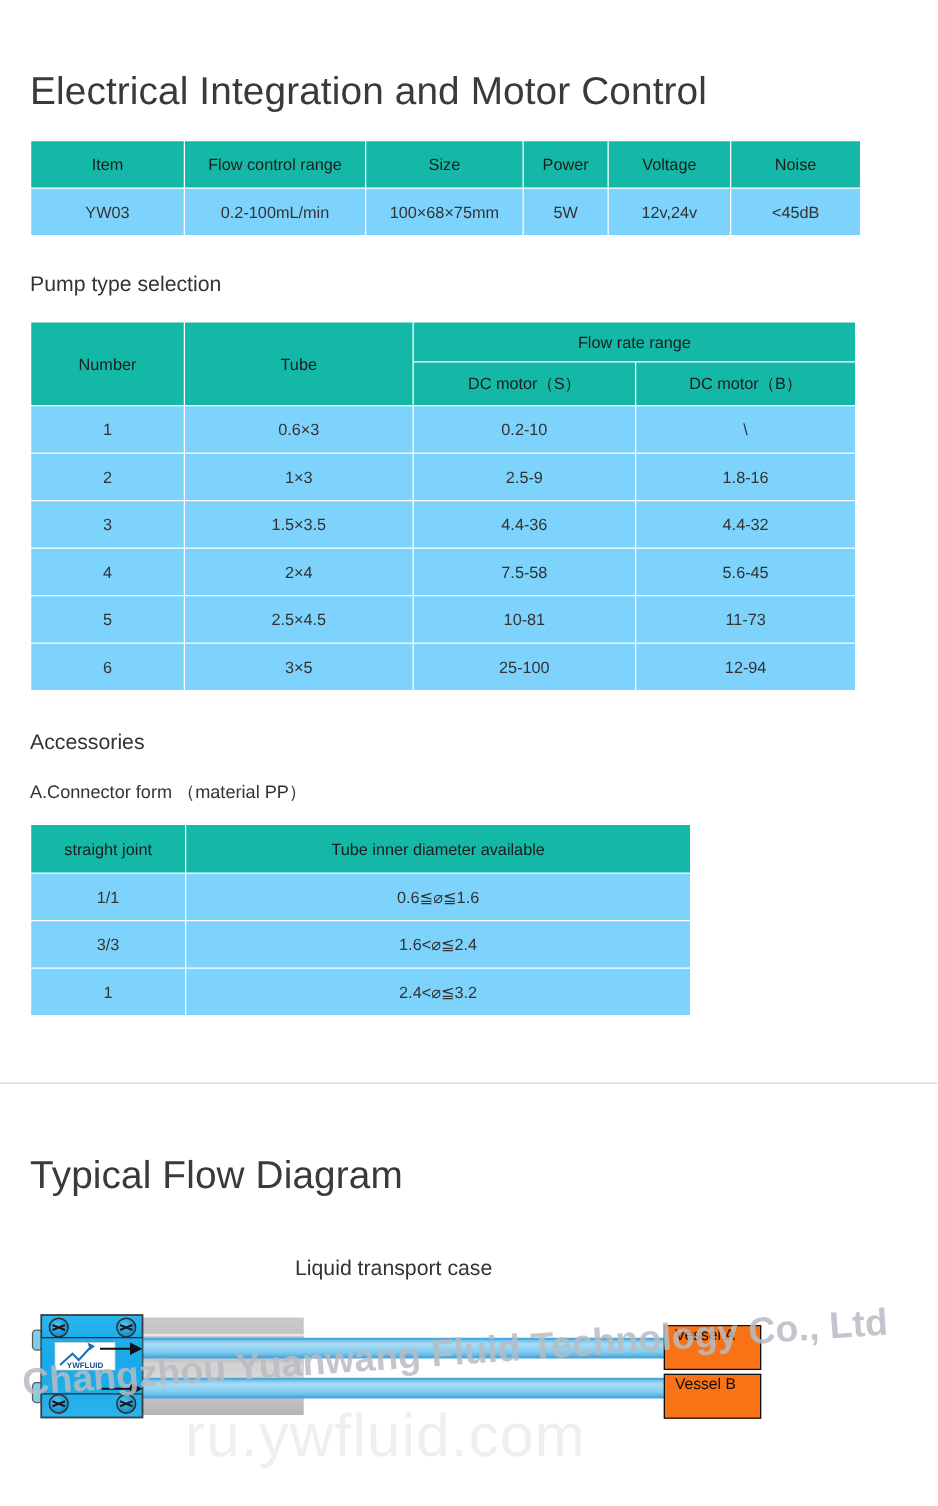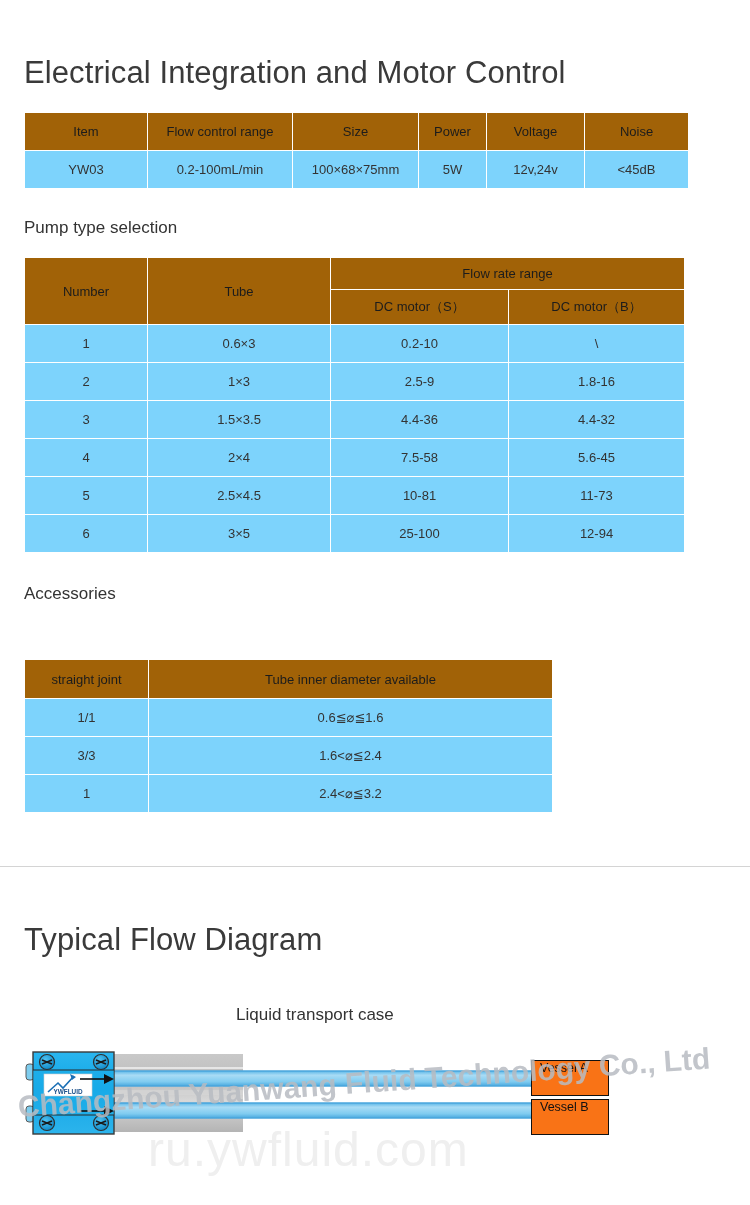--- a/index.html
+++ b/index.html
@@ -39,21 +39,21 @@
   }
 
   
   table.ywt {
     position:absolute;
     border-collapse:separate;
     border-spacing:1px;
     table-layout:fixed;
   }
   table.ywt th {
-    background:#a16207;
+    background:#14b8a6;
     color:#1c1c1c;
     font-weight:400;
     font-size:13px;
     text-align:center;
     vertical-align:middle;
     padding:8px 2px;
   }
   table.ywt td {
     background:#7dd3fc;
     color:#333;
@@ -223,20 +223,21 @@
         <td>6</td>
         <td>3×5</td>
         <td>25-100</td>
         <td>12-94</td>
       </tr>
     </tbody>
   </table>
 
   <div class="sub-title" style="left:24px; top:584px;">Accessories</div>
 
+  <div class="small-title" style="left:24px; top:624px;">A.Connector form （material PP）</div>
 
   <table class="ywt" id="table-conn">
     <colgroup>
         <col style="width:123px">
         <col style="width:403px">
       </colgroup>
     <thead>
       <tr>
         <th>straight joint</th>
         <th>Tube inner diameter available</th>

